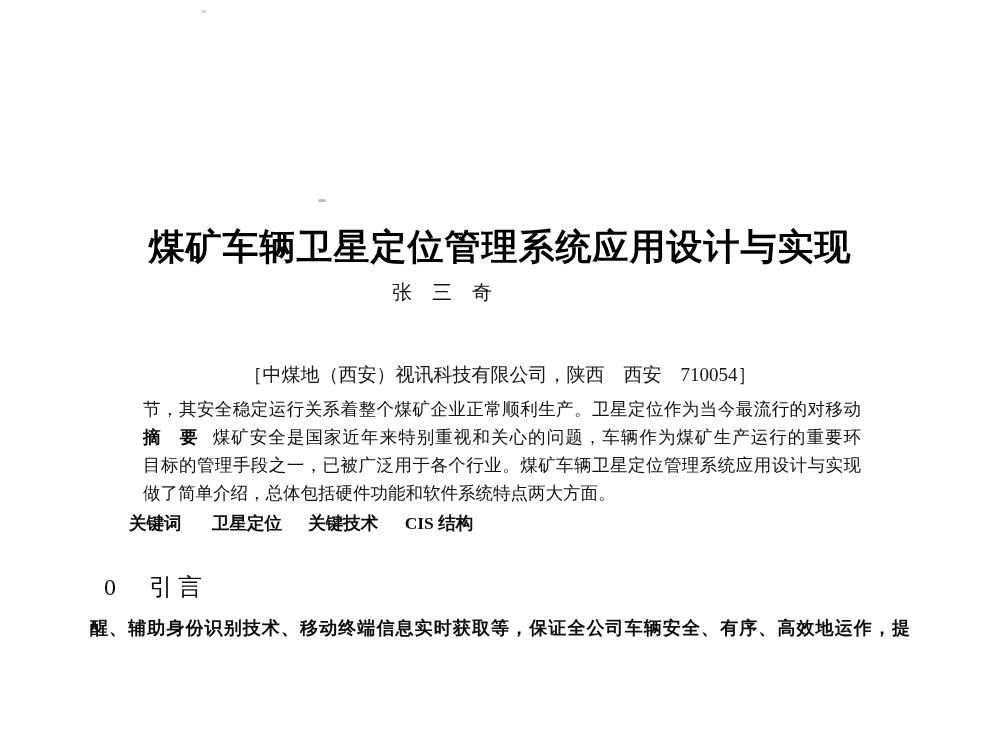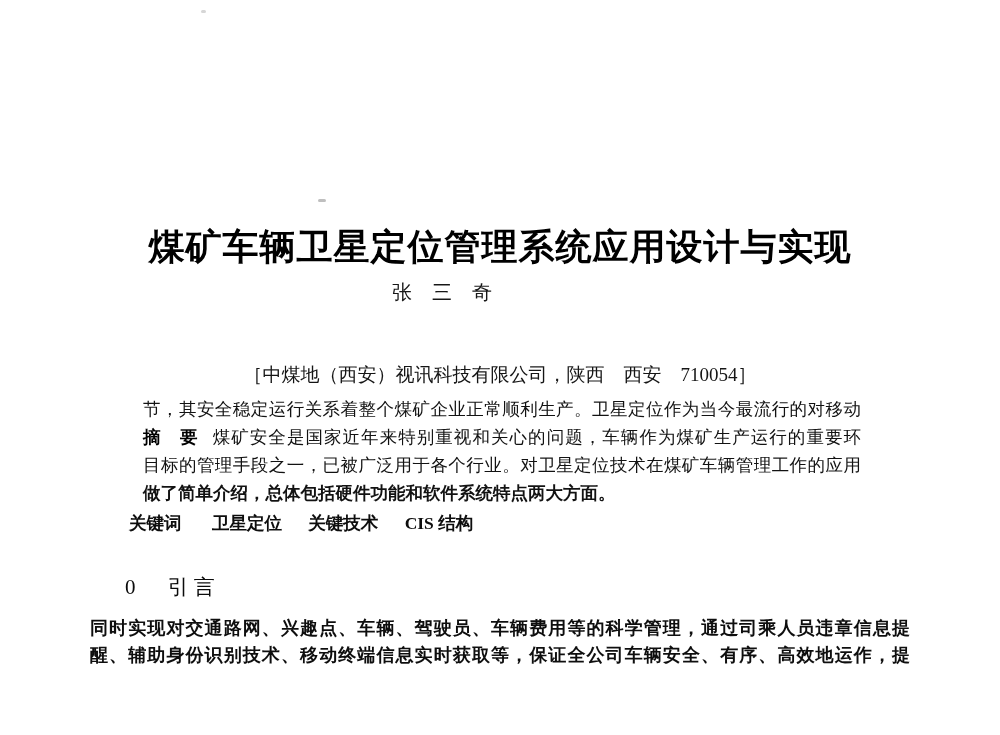--- a/index.html
+++ b/index.html
@@ -61,21 +61,20 @@
     color: #121212;
     font-weight: 500;
   }
   .jline {
     text-align: justify;
     text-align-last: justify;
   }
   .jline-end {
     text-align: left;
     text-align-last: left;
-    font-weight: bold;
   }
   .abstract-label {
     font-weight: 700;
     margin-right: 14px;
     color: #000;
   }
   .keywords-row {
     position: absolute;
     top: 510px;
     left: 129px;
@@ -83,22 +82,22 @@
     font-size: 17.5px;
     line-height: 26px;
     font-weight: 700;
     color: #0d0d0d;
   }
   .keyword-item { margin-left: 22px; }
   .keyword-item.first { margin-left: 26px; }
   .section-heading {
     position: absolute;
     top: 572px;
-    left: 125px;
-    font-size: 21px;
+    left: 104px;
+    font-size: 24px;
     line-height: 30px;
     font-weight: 500;
     color: #0b0b0b;
   }
   .section-title { margin-left: 27px; letter-spacing: 5px; }
   .body-block {
     position: absolute;
     top: 615px;
     left: 90px;
     width: 820px;
@@ -128,34 +127,33 @@
 
   <div class="doc-author">张　三　奇</div>
 
   <div class="doc-affiliation">［中煤地（西安）视讯科技有限公司，陕西　西安　710054］</div>
 
   <div class="abstract-block">
     <div class="jline">节，其安全稳定运行关系着整个煤矿企业正常顺利生产。卫星定位作为当今最流行的对移动</div>
     <div class="jline">
       <span class="abstract-label">摘　要</span><span>煤矿安全是国家近年来特别重视和关心的问题，车辆作为煤矿生产运行的重要环</span>
     </div>
-    <div class="jline">目标的管理手段之一，已被广泛用于各个行业。对卫星定位技术在煤矿车辆管理工作的应用</div>
+    <div class="jline">目标的管理手段之一，已被广泛用于各个行业。煤矿车辆卫星定位管理系统应用设计与实现</div>
     <div class="jline-end">做了简单介绍，总体包括硬件功能和软件系统特点两大方面。</div>
   </div>
 
   <div class="keywords-row">
     <span>关键词</span>
     <span class="keyword-item first">卫星定位</span>
     <span class="keyword-item">关键技术</span>
     <span class="keyword-item">CIS 结构</span>
   </div>
 
   <div class="section-heading">
     <span>0</span>
     <span class="section-title">引言</span>
   </div>
 
   <div class="body-block">
-    <div class="body-line jline">同时实现对交通路网、兴趣点、车辆、驾驶员、车辆费用等的科学管理，通过司乘人员违章信息提</div>
     <div class="body-line jline">醒、辅助身份识别技术、移动终端信息实时获取等，保证全公司车辆安全、有序、高效地运作，提</div>
   </div>
 
 </div>
 
 </body></html>

